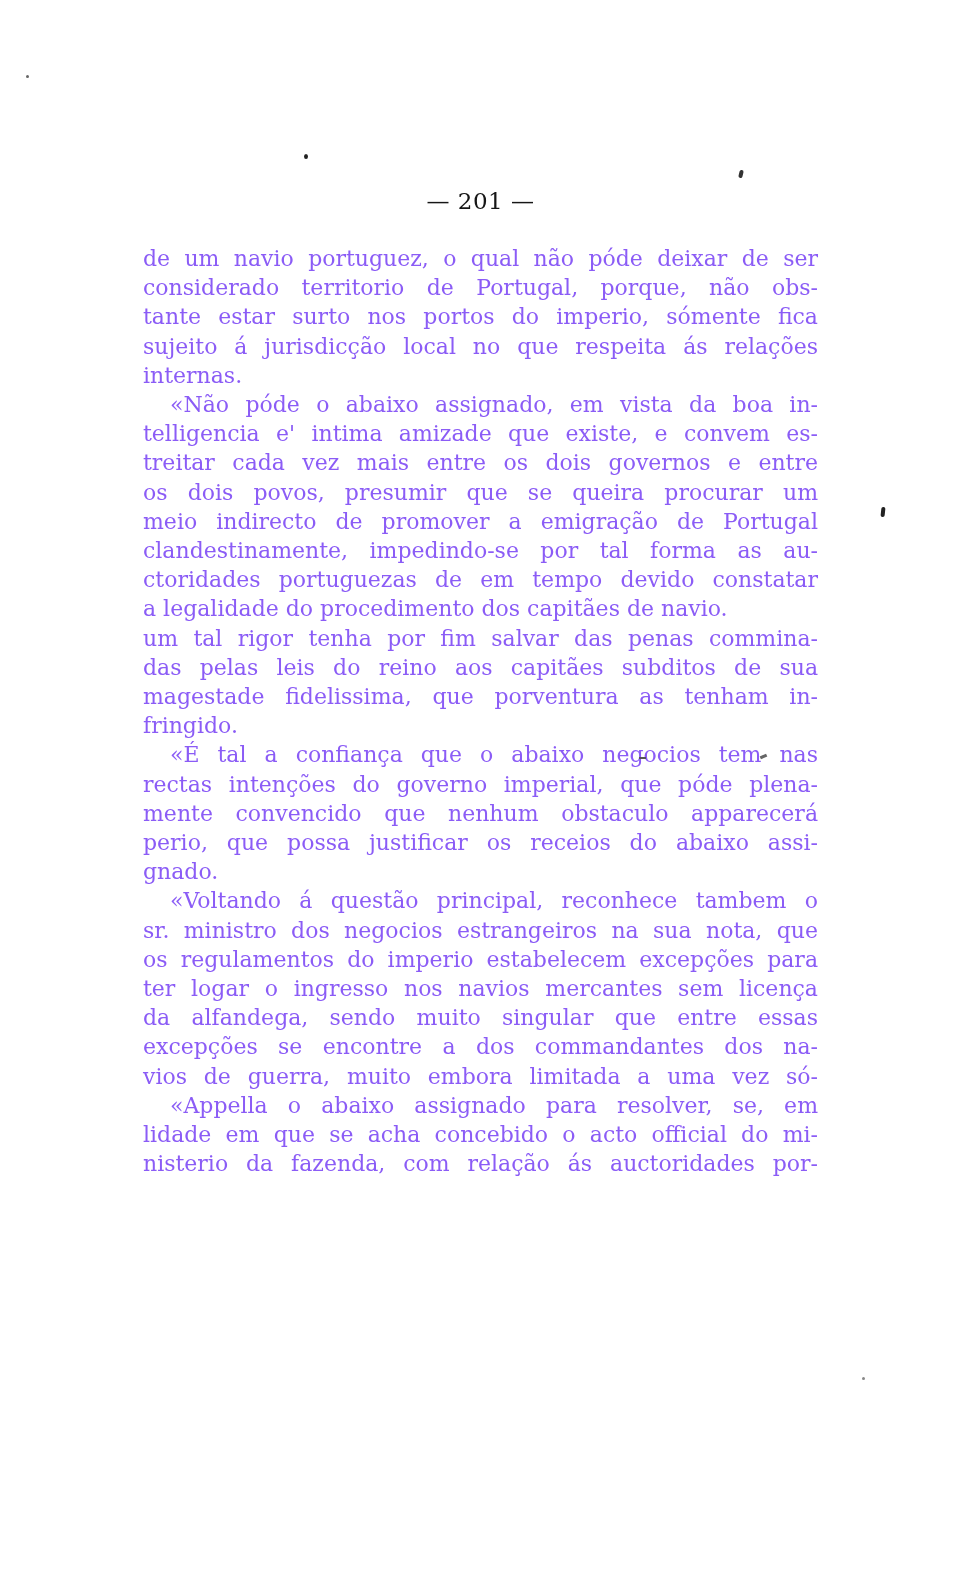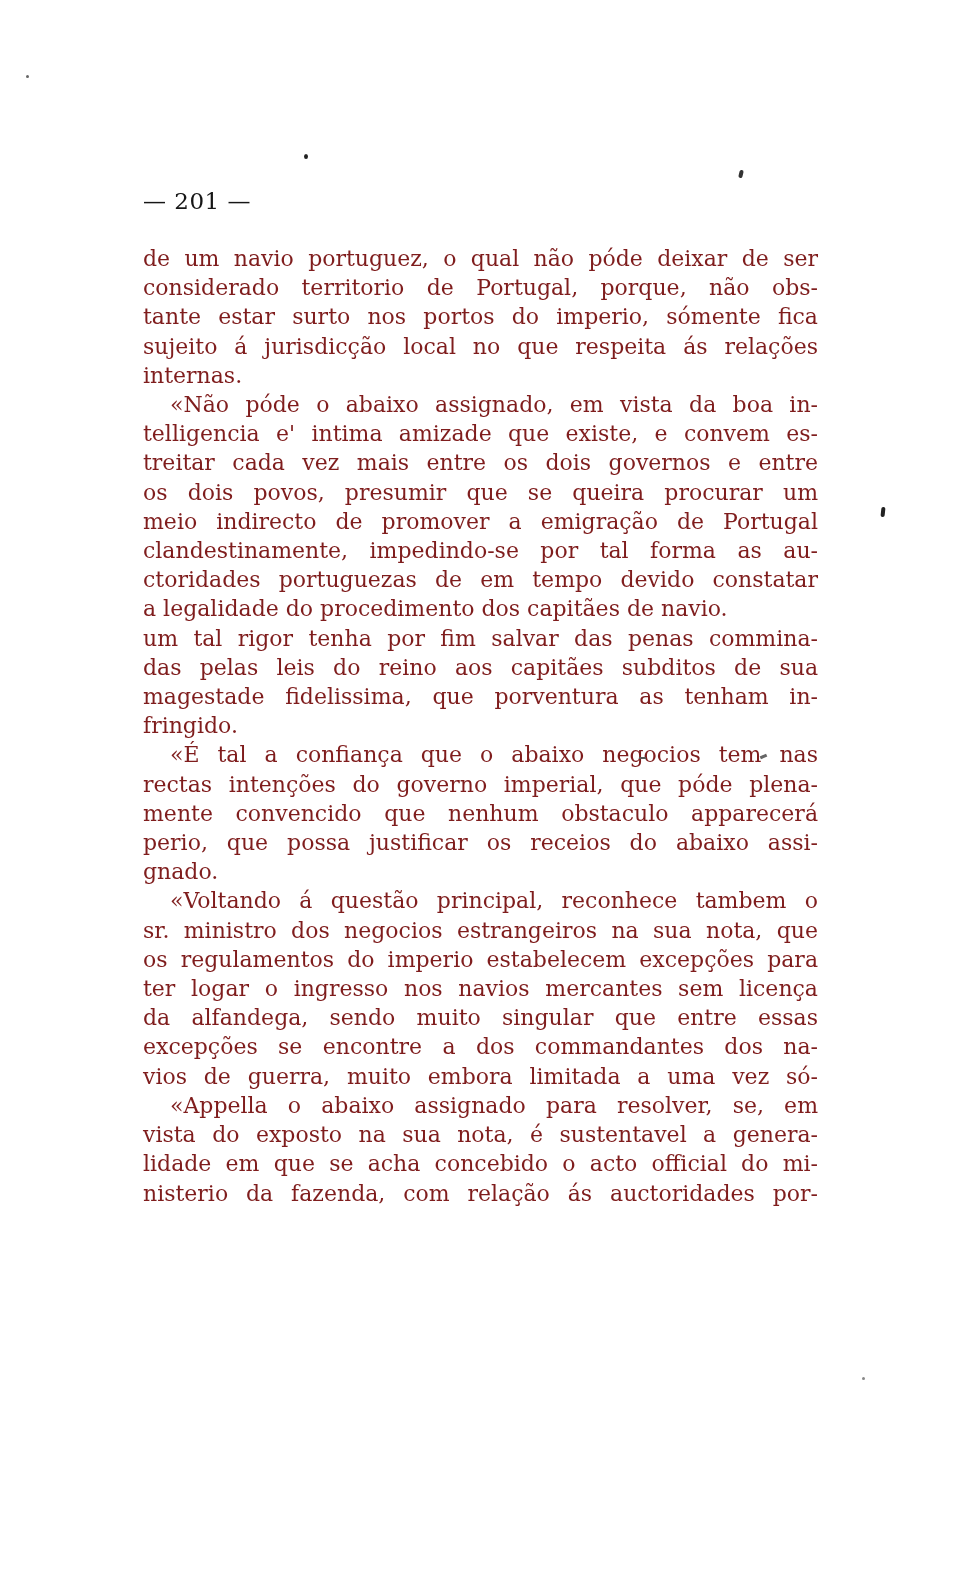--- a/index.html
+++ b/index.html
@@ -14,32 +14,33 @@
     background: #ffffff;
     font-family: "DejaVu Serif", serif;
     color: #1c1c1c;
     overflow: hidden;
   }
   .page-number {
     position: absolute;
     top: 188px;
     left: 143px;
     width: 675px;
+    text-align: center;
     font-size: 23px;
     letter-spacing: 0.5px;
     color: #161616;
   }
   .text-block {
     position: absolute;
     top: 244px;
     left: 143px;
     width: 675px;
     font-size: 22px;
     line-height: 29.2px;
-    color: #7f1d1d;
+    color: #8b5cf6;
   }
   .para { margin: 0; padding: 0; }
   .line {
     text-align: justify;
     text-align-last: justify;
     -moz-text-align-last: justify;
   }
   .line.last {
     text-align-last: left;
     -moz-text-align-last: left;
@@ -104,21 +105,20 @@
       <div class="line">sr. ministro dos negocios estrangeiros na sua nota, que</div>
       <div class="line">os regulamentos do imperio estabelecem excepções para</div>
       <div class="line">ter logar o ingresso nos navios mercantes sem licença</div>
       <div class="line">da alfandega, sendo muito singular que entre essas</div>
       <div class="line">excepções se encontre a dos commandantes dos na-</div>
       <div class="line">vios de guerra, muito embora limitada a uma vez só-</div>
     </div>
 
     <div class="para">
       <div class="line indent">«Appella o abaixo assignado para resolver, se, em</div>
-      <div class="line">vista do exposto na sua nota, é sustentavel a genera-</div>
       <div class="line">lidade em que se acha concebido o acto official do mi-</div>
       <div class="line">nisterio da fazenda, com relação ás auctoridades por-</div>
     </div>
 
   </div>
 
   <span class="speck s1"></span>
   <span class="speck s2"></span>
   <span class="speck s3"></span>
   <span class="speck s4"></span>

